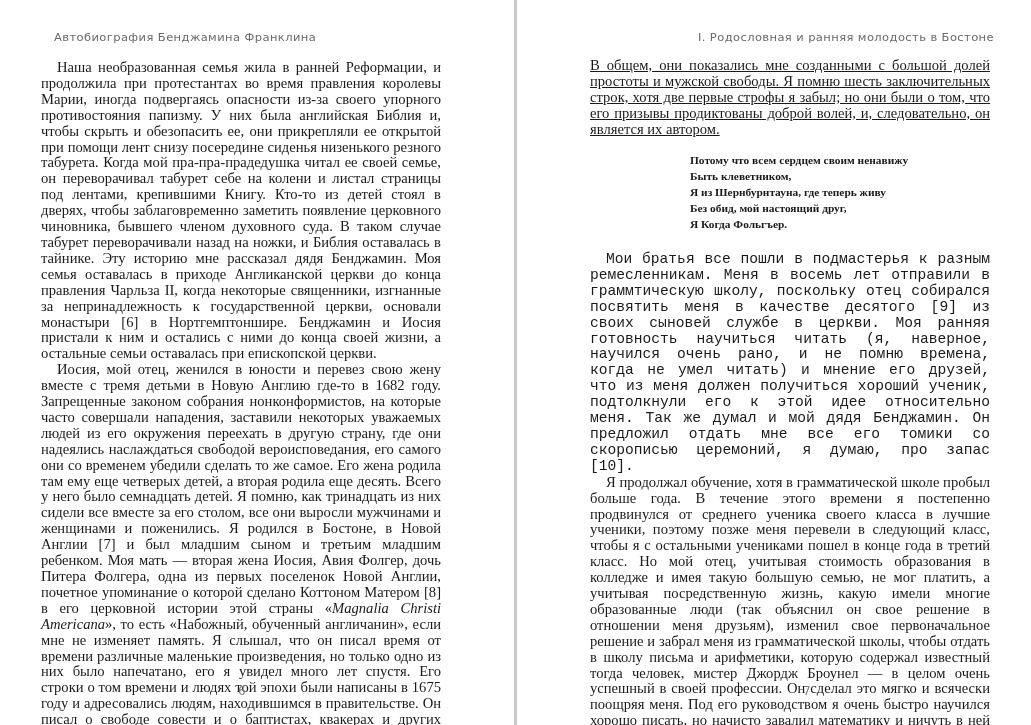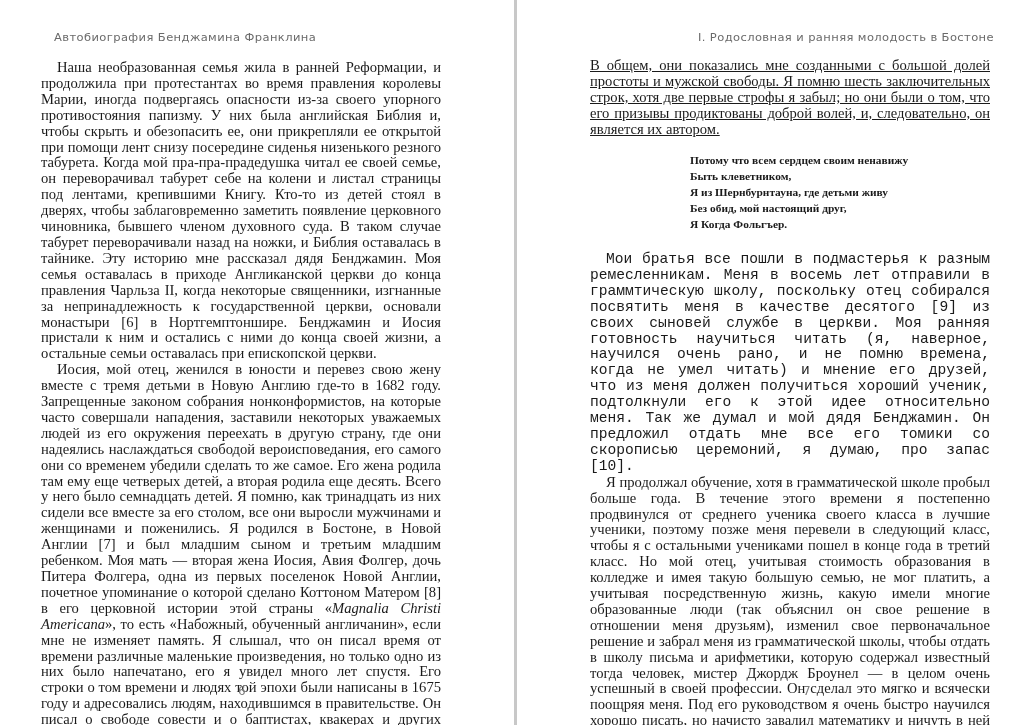--- a/index.html
+++ b/index.html
@@ -110,21 +110,21 @@
 
   <div class="gutter"></div>
 
   <div class="page page-right">
     <div class="running-head">I. Родословная и ранняя молодость в Бостоне</div>
     <div class="text-block">
       <p class="no-indent">В общем, они показались мне созданными с большой долей простоты и мужской свободы. Я помню шесть заключительных строк, хотя две пер­вые строфы я забыл; но они были о том, что его призывы продиктованы доброй волей, и, следовательно, он является их автором.</p>
       <div class="poem">
         <span class="poem-line">Потому что всем сердцем своим ненавижу</span>
         <span class="poem-line">Быть клеветником,</span>
-        <span class="poem-line">Я из Шернбурнтауна, где детьми живу</span>
+        <span class="poem-line">Я из Шернбурнтауна, где теперь живу</span>
         <span class="poem-line">Без обид, мой настоящий друг,</span>
         <span class="poem-line">Я Когда Фольгъер.</span>
       </div>
       <p class="indent after-poem">Мои братья все пошли в подмастерья к разным ремесленникам. Меня в восемь лет отправили в граммтическую школу, поскольку отец собирался посвятить меня в качестве десятого [9] из своих сыновей службе в церкви. Моя ранняя готовность научиться читать (я, наверное, научился очень рано, и не помню времена, когда не умел читать) и мнение его друзей, что из меня должен получиться хороший ученик, подтолкнули его к этой идее относительно меня. Так же думал и мой дядя Бенджамин. Он предложил отдать мне все его томики со скорописью церемоний, я думаю, про запас [10].</p>
       <p class="indent">Я продолжал обучение, хотя в грамматической школе пробыл боль­ше года. В течение этого времени я постепенно продвинулся от среднего ученика своего класса в лучшие ученики, поэтому позже меня перевели в следующий класс, чтобы я с остальными учениками пошел в конце года в третий класс. Но мой отец, учитывая стоимость образования в колледже и имея такую большую семью, не мог платить, а учитывая посредственную жизнь, какую имели многие образованные люди (так объяснил он свое ре­шение в отношении меня друзьям), изменил свое первоначальное решение и забрал меня из грамматической школы, чтобы отдать в школу письма и арифметики, которую содержал известный тогда человек, мистер Джордж Броунел — в целом очень успешный в своей профессии. Он сделал это мягко и всячески поощряя меня. Под его руководством я очень быстро научился хорошо писать, но начисто завалил математику и ничуть в ней не продвинулся. В десять лет меня забрали домой помогать отцу в его делах — изготовлении свечей и мыловарении. Этим делам его не обучали, но он сам их выбрал, когда приехал в Новую Англию, поняв, что его торговля красителями мало нужна здесь и не поможет ему содержать семью. Меня, значит, устроили нарезать фитиль для свечей, заполнять формы для плавленого воска и фор­мы для литых свечей, ходить в магазин и по поручениям и тому подобное.</p>
     </div>
     <div class="folio">7</div>
   </div>
 
 </div>

